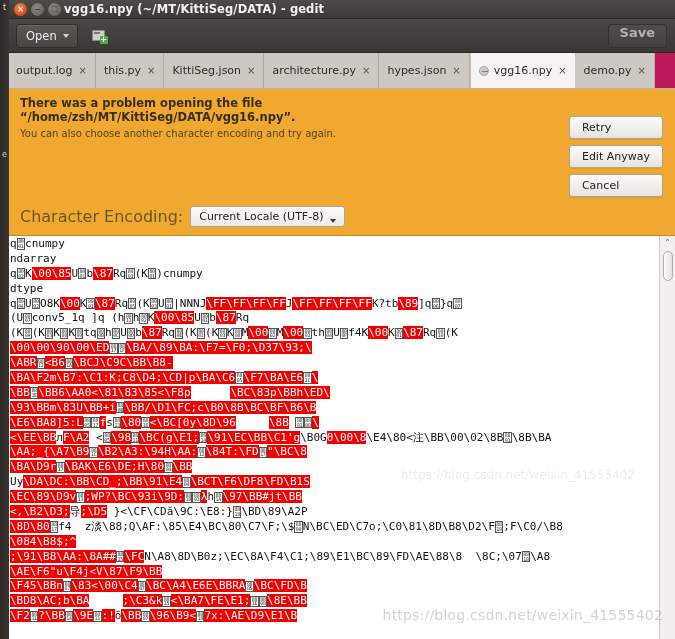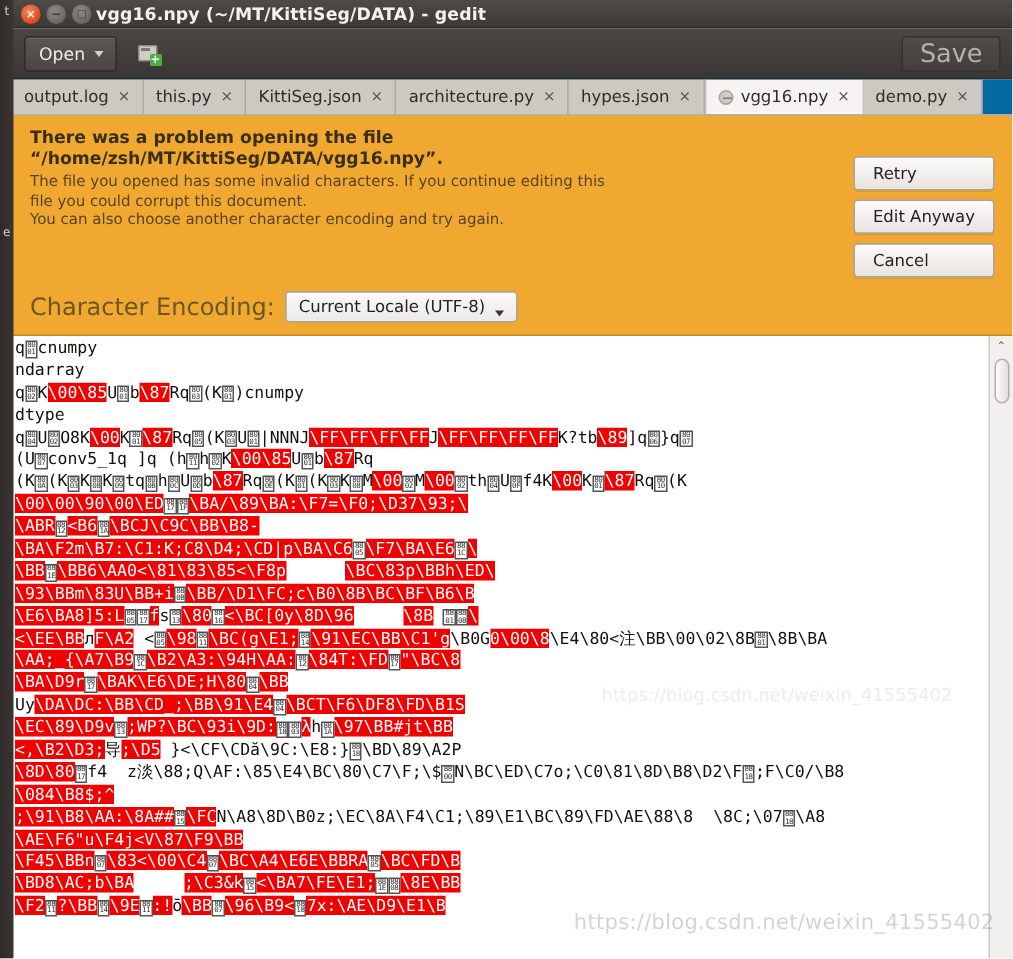--- a/index.html
+++ b/index.html
@@ -130,33 +130,34 @@
     background: #4cae3f;
     border-radius: 1px;
     color: #fff; font-size: 8px; font-weight: bold;
     line-height: 7px; text-align: center;
   }
   .save-btn {
     position: absolute;
     right: 8px; top: 5px;
     height: 24px;
     padding: 0 11px;
-    display: flex; align-items: center;
+    display: flex; 
     background: linear-gradient(to bottom,#504c49,#433f3c);
     border: 1px solid #35312e;
     border-radius: 3px;
     color: #b4b0ac;
-    font-size: 17px;
+    font-size: 13px;
+    font-weight: bold;
   }
 
   
   .tabbar {
     position: relative;
-    height: 24px;
-    background: #0369a1;
+    height: 36px;
+    background: #be185d;
     border-bottom: 1px solid #b7b2ac;
     display: flex;
     align-items: stretch;
     overflow: hidden;
   }
   .tab {
     position: relative;
     display: flex; align-items: center; gap: 5px;
     padding: 0 8px;
     font-size: 11px;
@@ -445,21 +446,20 @@
         <div class="tab">
           <span class="tlabel">demo.py</span>
           <span class="tclose">×</span>
         </div>
       </div>
 
     <div class="infobar">
       <div class="ib-flex">
         <div class="ib-textcol">
           <div class="ib-title">There was a problem opening the file “/home/zsh/MT/KittiSeg/DATA/vgg16.npy”.</div>
-          <div class="ib-body">The file you opened has some invalid characters. If you continue editing this file you could corrupt this document.</div>
           <div class="ib-body">You can also choose another character encoding and try again.</div>
         </div>
         <div class="ib-btns">
           <div class="ib-btn">Retry</div>
           <div class="ib-btn">Edit Anyway</div>
           <div class="ib-btn">Cancel</div>
         </div>
       </div>
       <div class="ib-enc">
         <span class="ib-enc-label">Character Encoding:</span>

